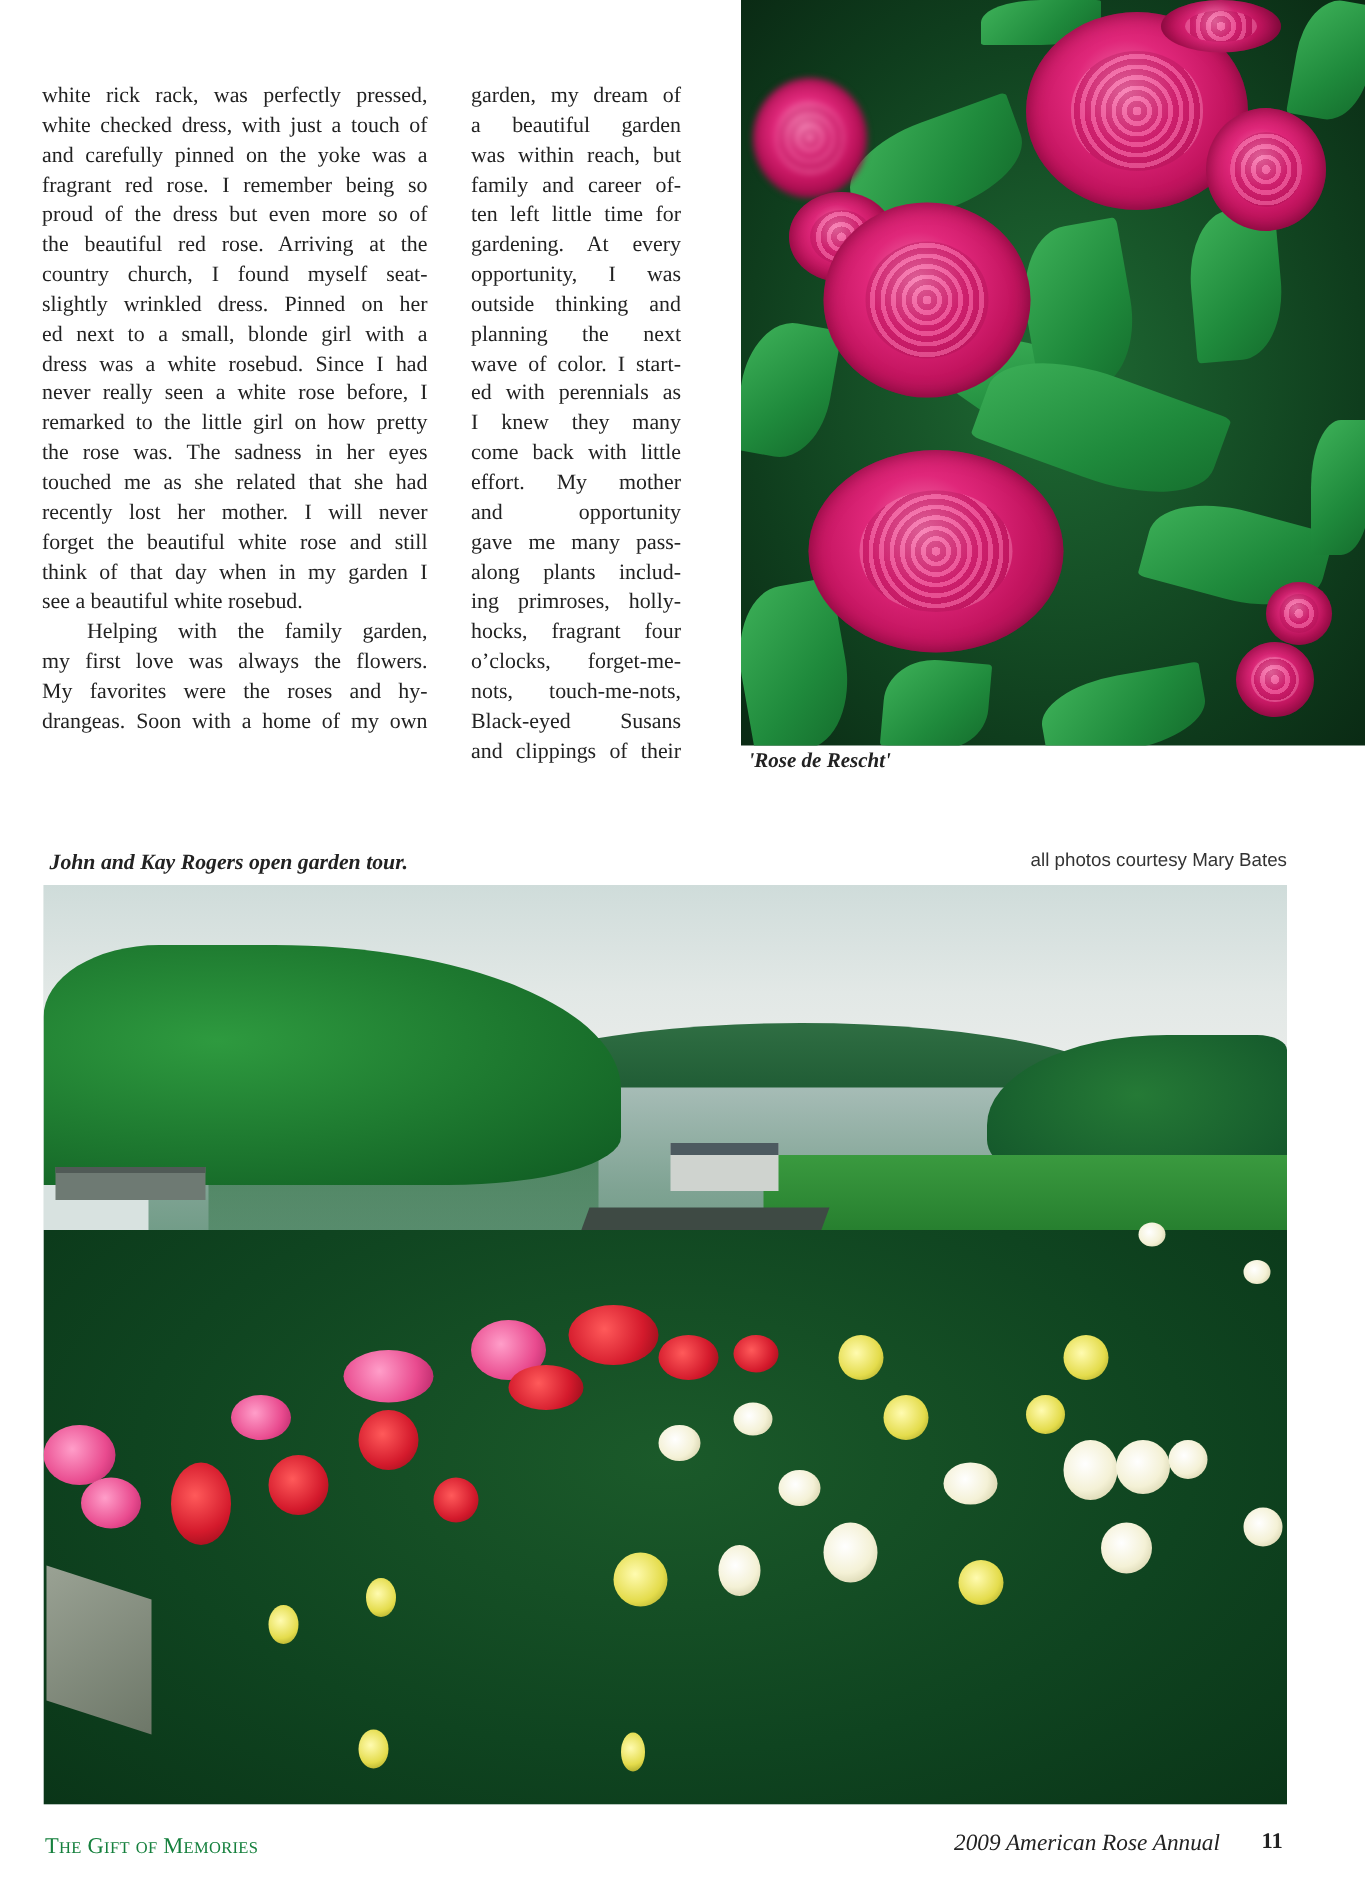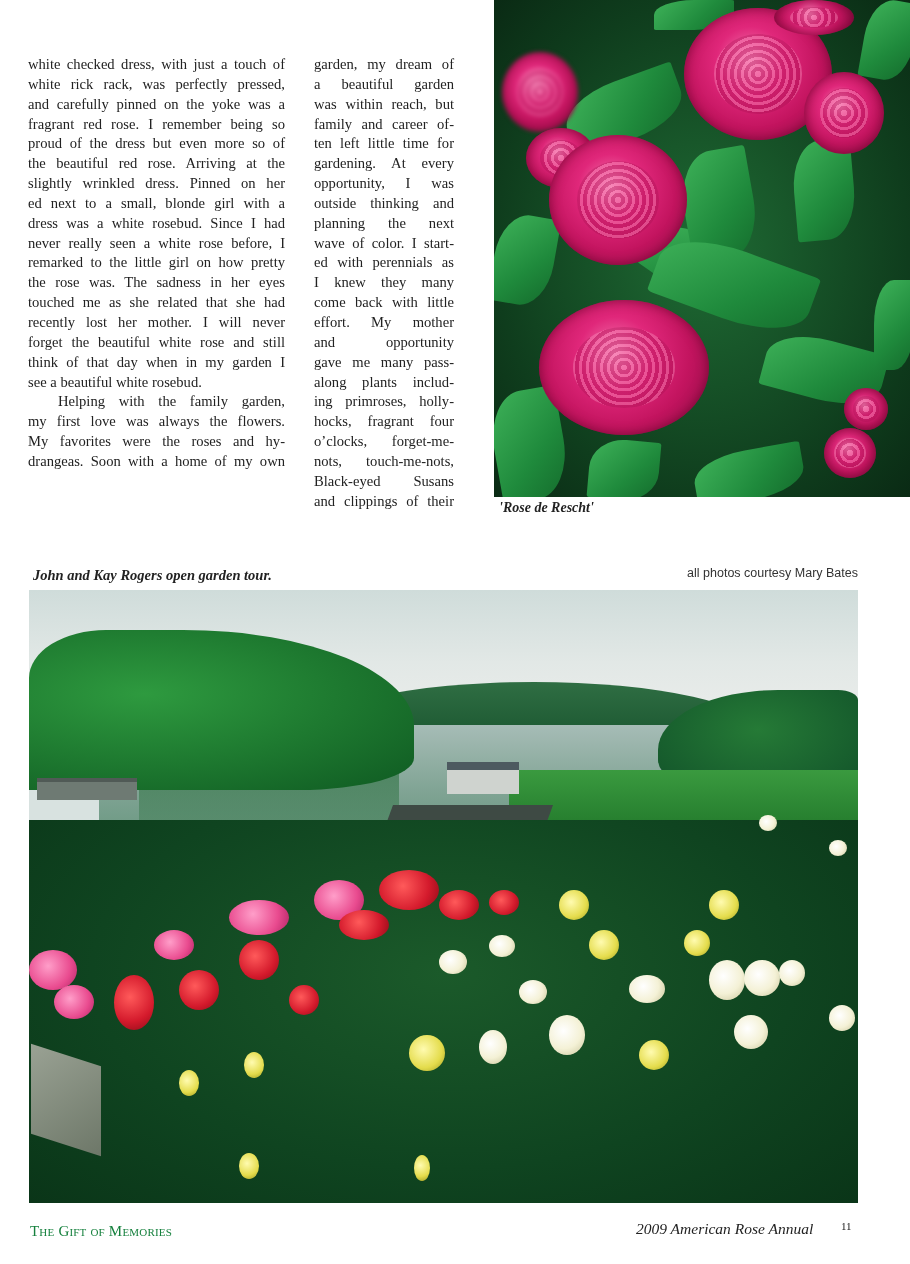--- a/index.html
+++ b/index.html
@@ -89,34 +89,35 @@
       position: absolute; left: 30px; top: 1223px;
       font-size: 15px; font-weight: normal; color: #15803d;
       font-variant: small-caps; letter-spacing: 0.2px;
     }
     .footer-pub {
       position: absolute; left: 636px; top: 1220px;
       font-size: 15.5px; font-style: italic; color: #222;
     }
     .footer-page {
       position: absolute; left: 841px; top: 1220px;
-      font-size: 11px; color: #222;
+      font-size: 15px; color: #222; font-weight: bold;
     }
   </style>
 </head>
 <body>
 
 <div class="col col-1">
   <p>
+    <span class="line">white rick rack, was perfectly pressed,</span>
     <span class="line">white checked dress, with just a touch of</span>
-    <span class="line">white rick rack, was perfectly pressed,</span>
     <span class="line">and carefully pinned on the yoke was a</span>
     <span class="line">fragrant red rose. I remember being so</span>
     <span class="line">proud of the dress but even more so of</span>
     <span class="line">the beautiful red rose. Arriving at the</span>
+    <span class="line">country church, I found myself seat-</span>
     <span class="line">slightly wrinkled dress. Pinned on her</span>
     <span class="line">ed next to a small, blonde girl with a</span>
     <span class="line">dress was a white rosebud. Since I had</span>
     <span class="line">never really seen a white rose before, I</span>
     <span class="line">remarked to the little girl on how pretty</span>
     <span class="line">the rose was. The sadness in her eyes</span>
     <span class="line">touched me as she related that she had</span>
     <span class="line">recently lost her mother. I will never</span>
     <span class="line">forget the beautiful white rose and still</span>
     <span class="line">think of that day when in my garden I</span>

